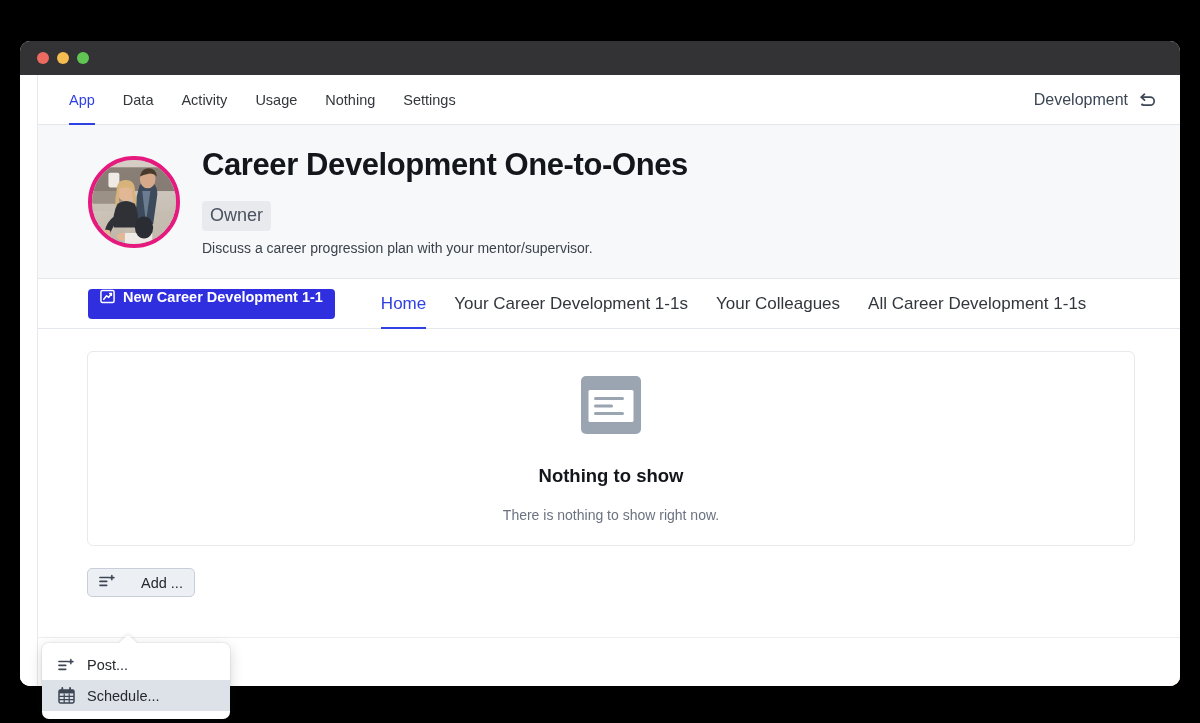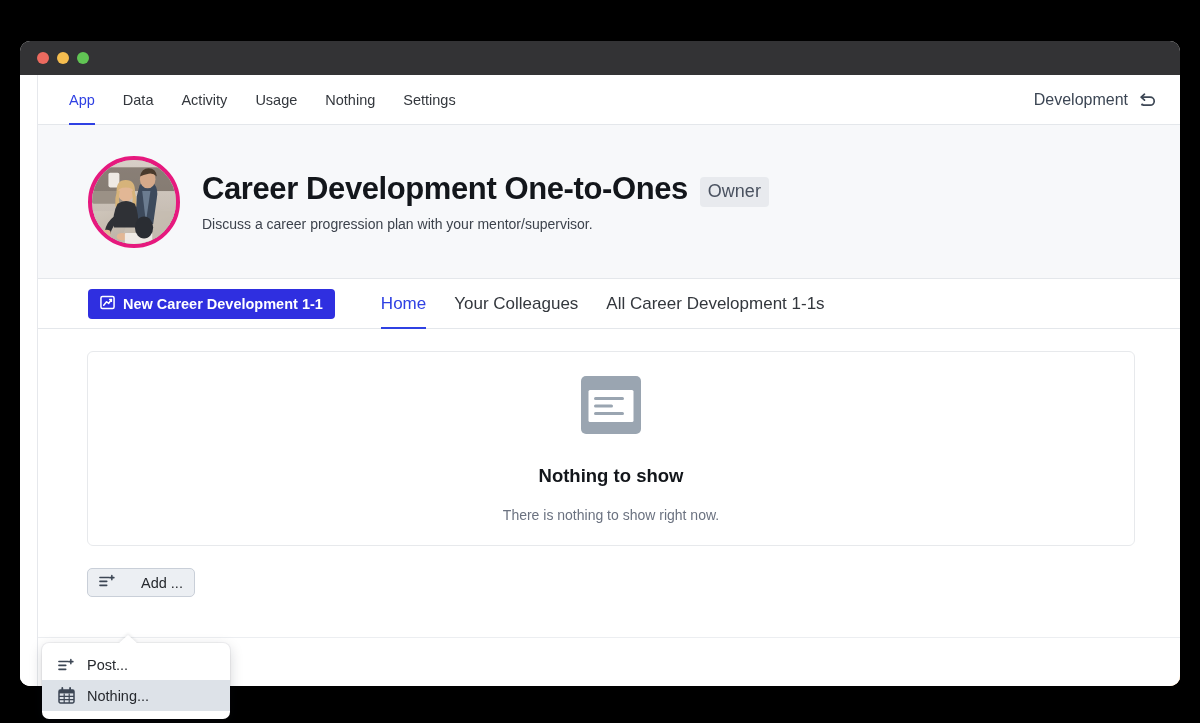--- a/index.html
+++ b/index.html
@@ -110,21 +110,21 @@
     width: 92px; height: 92px;
     border-radius: 50%;
     border: 4px solid #e6197e;
     overflow: hidden;
     flex: 0 0 92px;
     background: #c9c2bb;
     position: relative;
   }
   #avatar svg { display: block; width: 100%; height: 100%; }
   #title-col { display: flex; flex-direction: column; gap: 9px; min-width: 0; }
-  #title-row { display: flex; align-items: center; gap: 12px; }
+  #title-row { display: flex; align-items: center; gap: 12px; flex-direction: column; }
   #apptitle {
     font-size: 31px;
     font-weight: bold;
     color: #13161b;
     letter-spacing: -0.4px;
     white-space: nowrap;
   }
   #owner-badge {
     background: #e8eaee;
     color: #4a5260;
@@ -149,21 +149,20 @@
   #new-btn {
     background: #2f2fe0;
     color: #ffffff;
     font-size: 14.5px;
     font-weight: bold;
     border: none;
     border-radius: 4px;
     height: 30px;
     padding: 0 12px;
     display: flex;
-    align-items: center;
     gap: 8px;
     cursor: pointer;
     white-space: nowrap;
   }
   #subtabs { display: flex; align-items: stretch; height: 100%; margin-left: 22px; }
   .subtab {
     display: flex;
     align-items: center;
     padding: 0 14px;
     font-size: 17px;
@@ -371,20 +370,23 @@
               <path d="M12.2 4.8 H10.2 M12.2 4.8 V6.8" stroke="#ffffff" stroke-width="1.5" stroke-linecap="round"></path>
             </svg>
           </span>
           <span>New Career Development 1-1</span>
         </button>
         <div id="subtabs">
           <div class="subtab active">
               <span>Home</span>
             </div>
           <div class="subtab">
+              <span>Your Career Development 1-1s</span>
+            </div>
+          <div class="subtab">
               <span>Your Colleagues</span>
             </div>
           <div class="subtab">
               <span>All Career Development 1-1s</span>
             </div>
         </div>
       </div>
 
       <div id="main">
         <div id="empty-card">
@@ -432,17 +434,17 @@
 
     <div class="dd-item hovered">
       <span class="dd-icon">
         <svg width="17" height="17" viewBox="0 0 17 17" fill="none">
           <rect x="1" y="3" width="15" height="13" rx="1.4" stroke="#3c4654" stroke-width="1.5" fill="none"></rect>
           <rect x="1" y="3" width="15" height="3.4" fill="#3c4654"></rect>
           <path d="M4.3 1 V4.2 M12.1 1 V4.2" stroke="#3c4654" stroke-width="1.8" stroke-linecap="round"></path>
           <path d="M1 9.3 H16 M1 12.6 H16 M6.2 6.4 V16 M11.2 6.4 V16" stroke="#3c4654" stroke-width="1.2"></path>
         </svg>
       </span>
-      <span>Nothing...</span>
+      <span>Schedule...</span>
     </div>
   </div>
 
 </div>
 
 </body></html>

